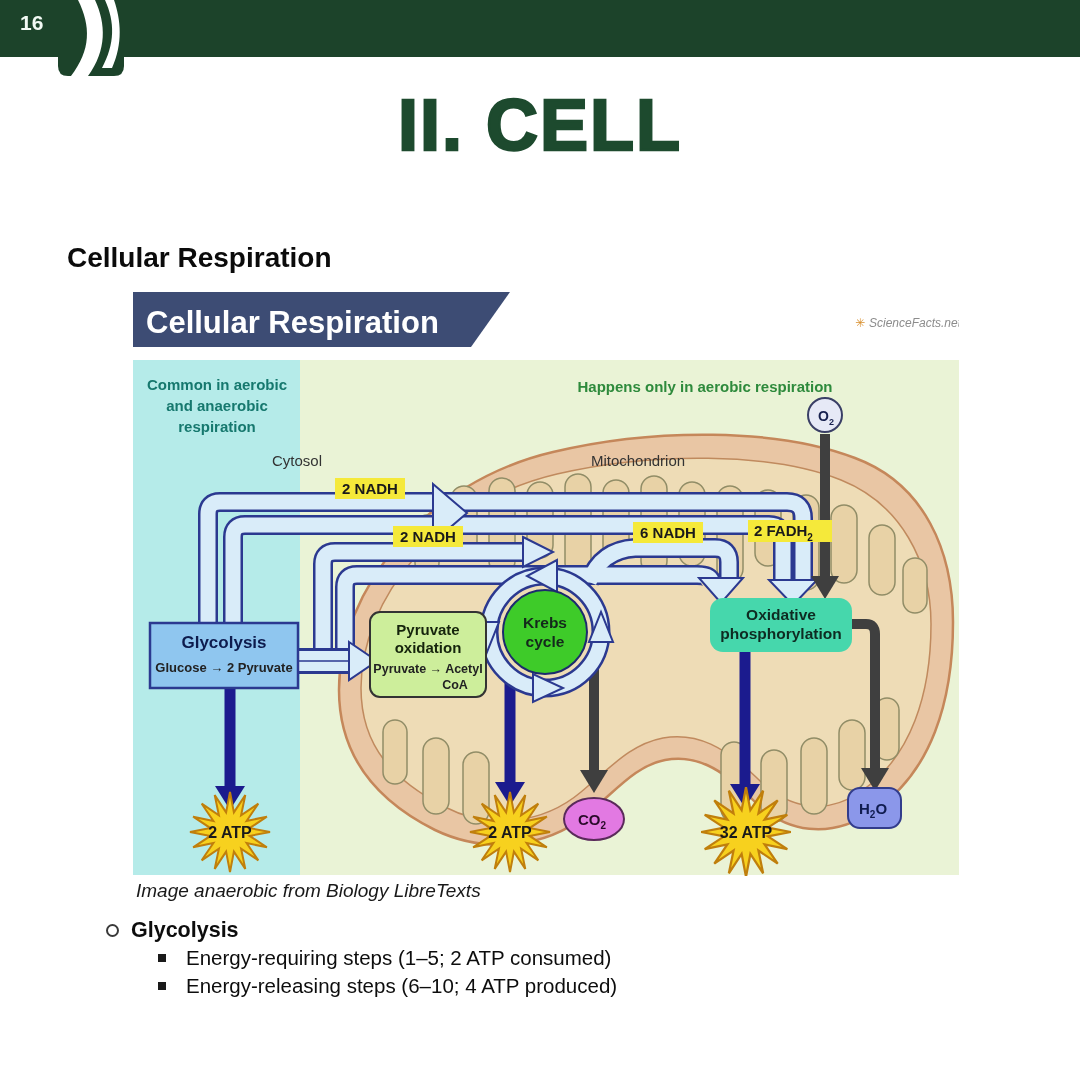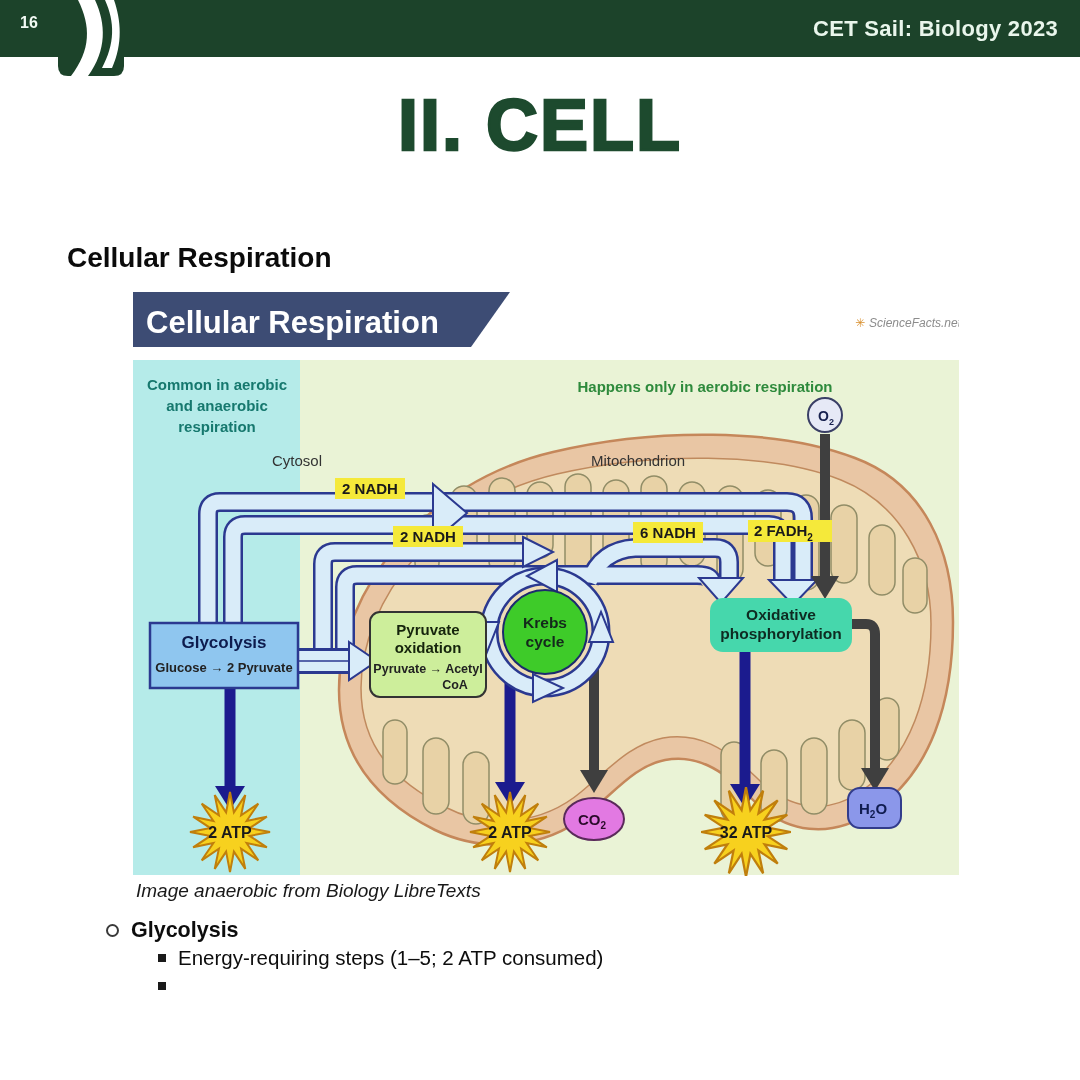--- a/index.html
+++ b/index.html
@@ -3,59 +3,58 @@
 <meta charset="utf-8">
 <style>
   html,body{margin:0;padding:0;}
   body{
     width:1080px;height:1080px;position:relative;overflow:hidden;
     background:#ffffff;font-family:"Liberation Sans","DejaVu Sans",sans-serif;
   }
   
   .topbar{position:absolute;left:0;top:0;width:1080px;height:57px;background:#1c432a;}
   .page-num{position:absolute;left:20px;top:0;height:46px;display:flex;align-items:center;
-    color:#f2faf4;font-size:16px;font-weight:800;}
+    color:#f2faf4;font-size:21px;font-weight:800;}
   .course{position:absolute;right:22px;top:0;height:57px;display:flex;align-items:center;
     color:#e9f6ec;font-size:22px;font-weight:600;letter-spacing:.3px;}
   .logo{position:absolute;left:58px;top:0;width:70px;height:80px;}
   
   .slide-title{position:absolute;left:0;top:84px;width:1080px;text-align:center;
     font-size:72px;font-weight:900;letter-spacing:2px;color:#1d4a2e;
     -webkit-text-stroke:2.5px #1d4a2e;}
   .section-heading{position:absolute;left:67px;top:242px;font-size:28px;font-weight:800;color:#0b0b0b;}
   .figure-wrap{position:absolute;left:133px;top:290px;width:826px;height:586px;}
   .caption{position:absolute;left:136px;top:880px;font-size:19px;font-style:italic;
     font-weight:500;color:#191919;}
   
   .notes{position:absolute;left:106px;top:916px;width:900px;}
   .note-row{display:flex;align-items:center;gap:12px;height:28px;}
   .circle-bullet{width:9px;height:9px;border:2px solid #3a3a3a;border-radius:50%;flex:0 0 auto;}
   .note-title{font-size:21.5px;font-weight:800;color:#0d0d0d;}
-  .sub-row{display:flex;align-items:center;gap:12px;height:28px;margin-left:52px;}
+  .sub-row{display:flex;align-items:center;gap:20px;height:28px;margin-left:52px;}
   .square-bullet{width:8px;height:8px;background:#1a1a1a;flex:0 0 auto;}
   .sub-text{font-size:20.5px;font-weight:500;color:#0d0d0d;}
   
   svg text{font-family:"Liberation Sans","DejaVu Sans",sans-serif;}
   .tube-o{fill:none;stroke:#2b3990;stroke-width:20;stroke-linejoin:round;}
   .tube-i{fill:none;stroke:#d9ecf9;stroke-width:15;stroke-linejoin:round;}
   .tube-head{fill:#d9ecf9;stroke:#2b3990;stroke-width:2;}
   .navy-arrow{stroke:#1b1b8e;stroke-width:11;fill:none;}
   .navy-head{fill:#1b1b8e;}
   .black-arrow{stroke:#3f3f3f;stroke-width:10;fill:none;}
   .black-head{fill:#3f3f3f;}
   .crista{fill:#e8d2a6;stroke:#918d67;stroke-width:1.5;}
   .ylab{fill:#f5e93a;}
   .ylab-t{font-size:15px;font-weight:bold;fill:#1a1a1a;}
 </style>
 </head>
 <body>
 
 <div class="topbar">
   <div class="page-num">16</div>
-  <div class="course">CET Sail: Biology 2023</div>
 </div>
 <svg class="logo" viewBox="0 0 70 80">
   <path d="M0,0 H66 V66 Q66,76 56,76 H10 Q0,76 0,66 Z" fill="#1c432a"></path>
   <path d="M20,0 C33,26 33,50 13,76 L30,76 C49,50 48,24 37,0 Z" fill="#ffffff"></path>
   <path d="M47,0 C57,22 57,44 44,68 L54,68 C65,44 63,20 56,0 Z" fill="#ffffff"></path>
 </svg>
 
 <div class="slide-title">II. CELL</div>
 <div class="section-heading">Cellular Respiration</div>
 
@@ -238,14 +237,15 @@
   <div class="note-row">
     <span class="circle-bullet"></span>
     <span class="note-title">Glycolysis</span>
   </div>
   <div class="sub-row">
     <span class="square-bullet"></span>
     <span class="sub-text">Energy-requiring steps (1–5; 2 ATP consumed)</span>
   </div>
   <div class="sub-row">
     <span class="square-bullet"></span>
+    <span class="sub-text">Energy-releasing steps (6–10; 4 ATP produced)</span>
   </div>
 </div>
 
 </body></html>

